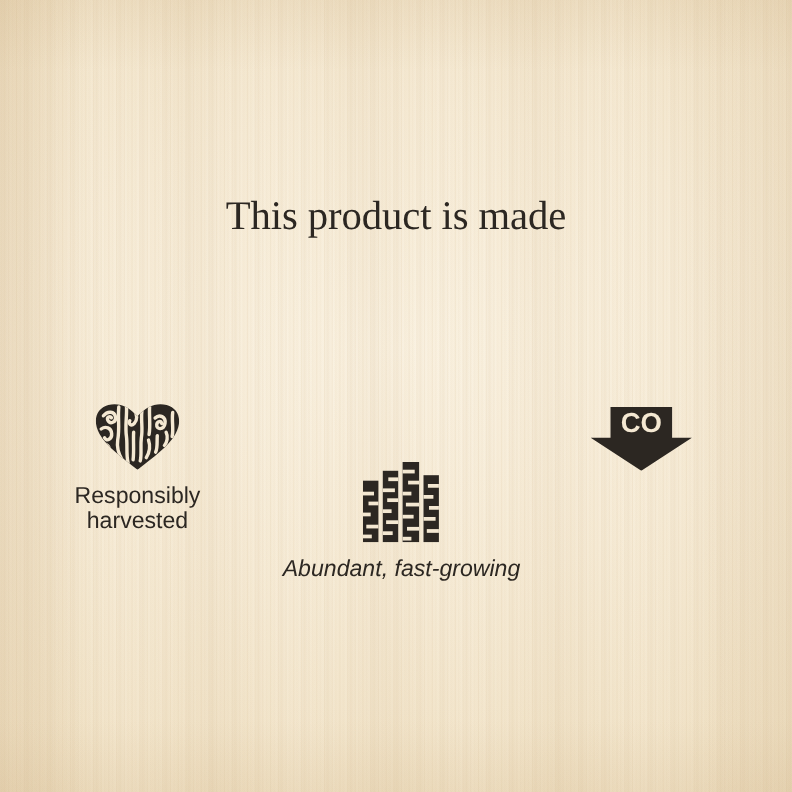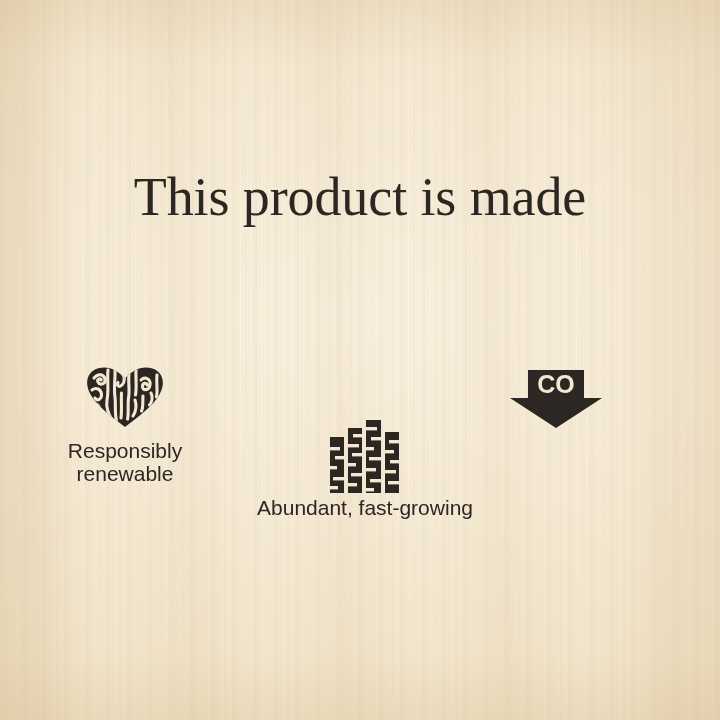--- a/index.html
+++ b/index.html
@@ -62,21 +62,21 @@
   }
 
   
   .headline {
     position: absolute;
     left: 0;
     right: 0;
     top: 172px;
     text-align: center;
     font-family: "Liberation Serif", serif;
-    font-size: 54px;
+    font-size: 37px;
     line-height: 50px;
     color: #2c2722;
     letter-spacing: -0.1px;
     z-index: 3;
   }
   .headline .ln { display: block; white-space: nowrap; }
 
   
   .feature {
     position: absolute;
@@ -96,23 +96,23 @@
     white-space: nowrap;
   }
   .feature .caption .ln { display: block; }
 
   #feature-harvested { left: 25px; top: 364px; width: 200px; }
   #feature-harvested .icon-wrap { height: 64px; }
   #feature-harvested .caption { margin-top: 11px; }
 
   #feature-renewable { left: 255px; top: 417px; width: 220px; }
   #feature-renewable .icon-wrap { height: 76px; }
-  #feature-renewable .caption { margin-top: 3px; }
-
-  #feature-carbon { left: 456px; top: 366px; width: 200px; }
+  #feature-renewable .caption { margin-top: 13px; font-style: italic; }
+
+  #feature-carbon { left: 483px; top: 366px; width: 200px; }
   #feature-carbon .icon-wrap { height: 62px; }
   #feature-carbon .caption { margin-top: 12px; }
 
   svg { display: block; }
 </style>
 </head>
 <body>
 
 <div id="poster">
 
@@ -148,21 +148,21 @@
             <path d="M58 30 C 57.5 36, 58.5 41, 56.5 45"></path>
             <path d="M66 27 C 68 31, 67 36, 64.5 39"></path>
             <path d="M72 9 C 71 17, 73 24, 71.5 31"></path>
             <path d="M17 46 C 20 49, 19 53, 16.5 54"></path>
           </g>
         </g>
       </svg>
     </div>
     <div class="caption">
       <span class="ln">Responsibly</span>
-      <span class="ln">renewable</span>
+      <span class="ln">harvested</span>
     </div>
   </div>
 
   <div class="feature" id="feature-renewable">
     <div class="icon-wrap">
       <svg width="72" height="74" viewBox="0 0 72 74" aria-hidden="true">
         <g fill="#2c2722">
           <rect x="1" y="18" width="14" height="56"></rect>
           <rect x="19" y="9" width="14" height="65"></rect>
           <rect x="37" y="1" width="15" height="73"></rect>

